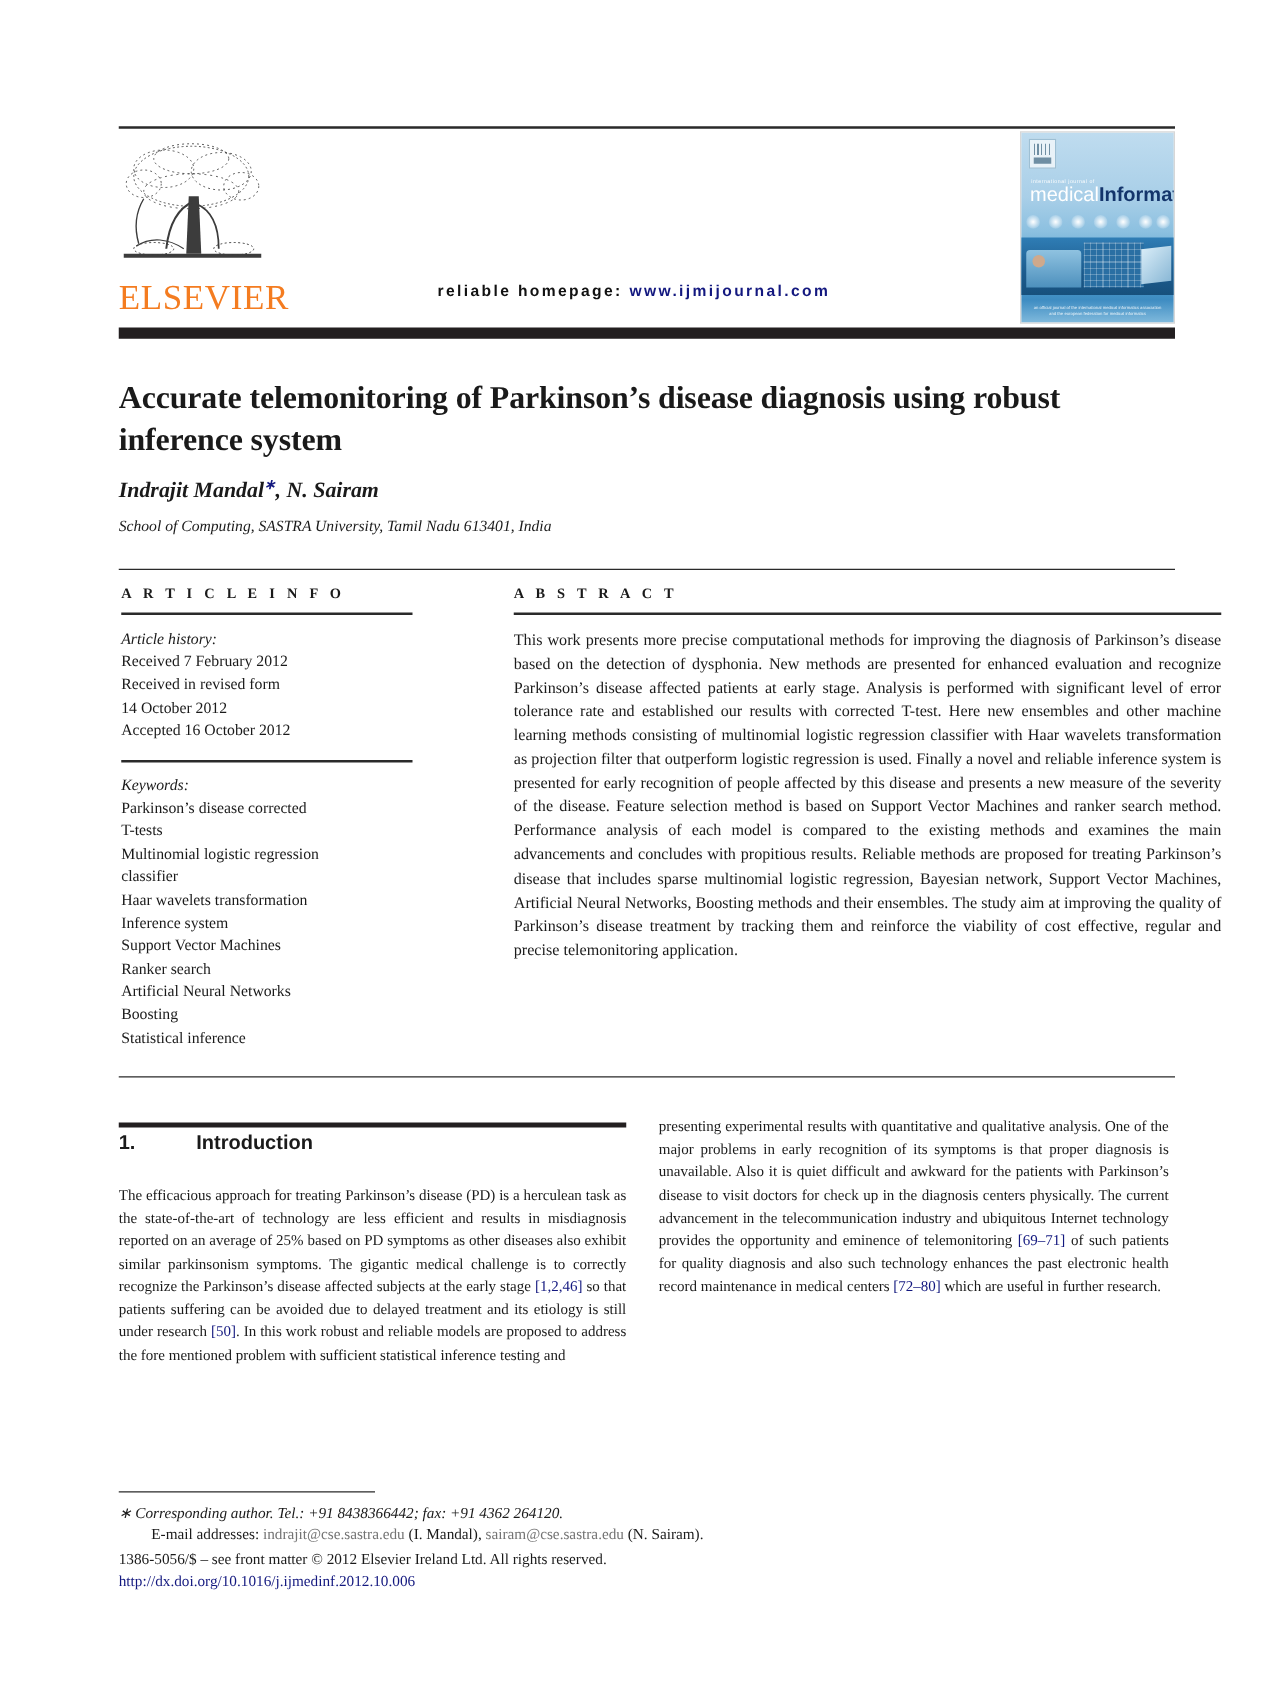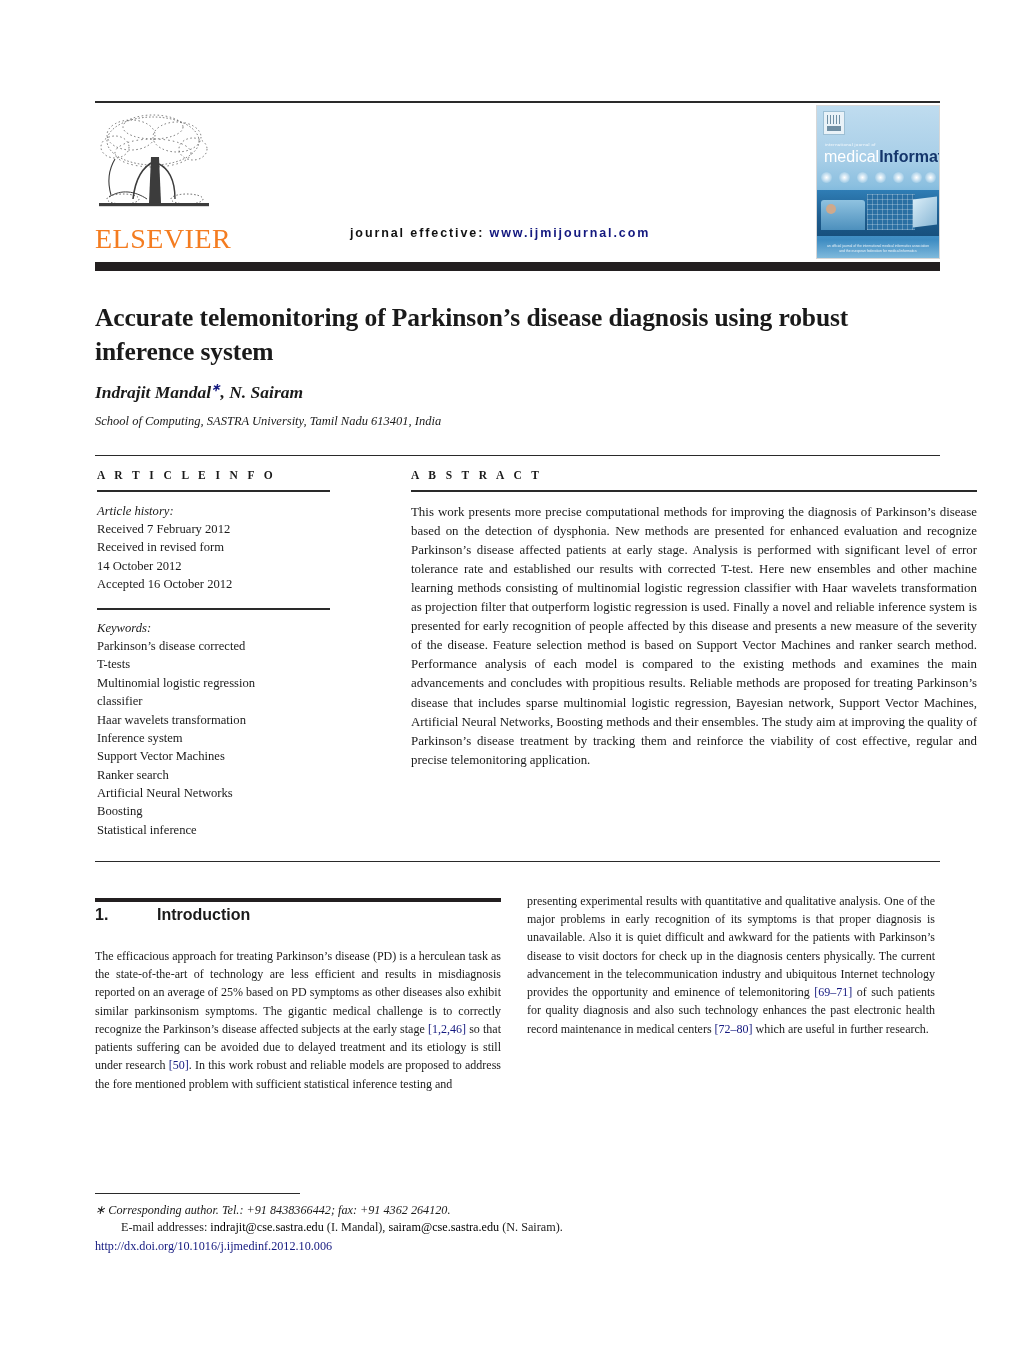--- a/index.html
+++ b/index.html
@@ -354,21 +354,21 @@
     left: 95px; top: 1202px;
     width: 700px;
     font-family: "Liberation Serif", serif;
     font-size: 12.2px;
     line-height: 1.42;
     color: #1a1a1a;
   }
   .footnote .fn-line1 { font-style: italic; padding-left: 14px; text-indent: -14px; }
   .footnote .fn-line2 { padding-left: 26px; }
   .footnote .fn-issn { margin-top: 2px; }
-  .footnote a, .footnote .lnk { color: #000000; text-decoration: none; }
+  .footnote a, .footnote .lnk { color: #737373; text-decoration: none; }
   .footnote .doi { color: #13187f; display: block; margin-top: 1px; }
 </style>
 </head>
 <body>
 
 <div class="page">
 
 
   <div class="masthead-rule-top"></div>
 
@@ -391,21 +391,21 @@
           <path d="M14 86 C 26 78, 40 80, 52 88" stroke="#3c3c3c" stroke-width="1" fill="none"></path>
           <rect x="4" y="92" width="110" height="3.2"></rect>
           <ellipse cx="28" cy="88" rx="16" ry="5" fill="none" stroke="#3c3c3c" stroke-width="0.8" stroke-dasharray="1.5 2"></ellipse>
           <ellipse cx="92" cy="88" rx="16" ry="5" fill="none" stroke="#3c3c3c" stroke-width="0.8" stroke-dasharray="1.5 2"></ellipse>
         </g>
       </svg>
       <div class="elsevier-word">ELSEVIER</div>
     </div>
 
     <div class="homepage">
-      <span class="lbl">journal effective:</span>
+      <span class="lbl">reliable homepage:</span>
       <span class="url">www.ijmijournal.com</span>
     </div>
 
     <div class="cover">
       <div class="cover-logo"></div>
       <div class="cover-kicker">international journal of</div>
       <div class="cover-title">
         <span class="t1">medical</span><span class="t2">Informatics</span>
       </div>
       <div class="cover-lights">
@@ -496,16 +496,17 @@
       <span>∗</span>
       <span>Corresponding author. Tel.: +91 8438366442; fax: +91 4362 264120.</span>
     </div>
     <div class="fn-line2">
       <span>E-mail addresses:</span>
       <span class="lnk">indrajit@cse.sastra.edu</span>
       <span>(I. Mandal),</span>
       <span class="lnk">sairam@cse.sastra.edu</span>
       <span>(N. Sairam).</span>
     </div>
+    <div class="fn-issn">1386-5056/$ – see front matter © 2012 Elsevier Ireland Ltd. All rights reserved.</div>
     <span class="doi">http://dx.doi.org/10.1016/j.ijmedinf.2012.10.006</span>
   </div>
 
 </div>
 
 </body></html>

